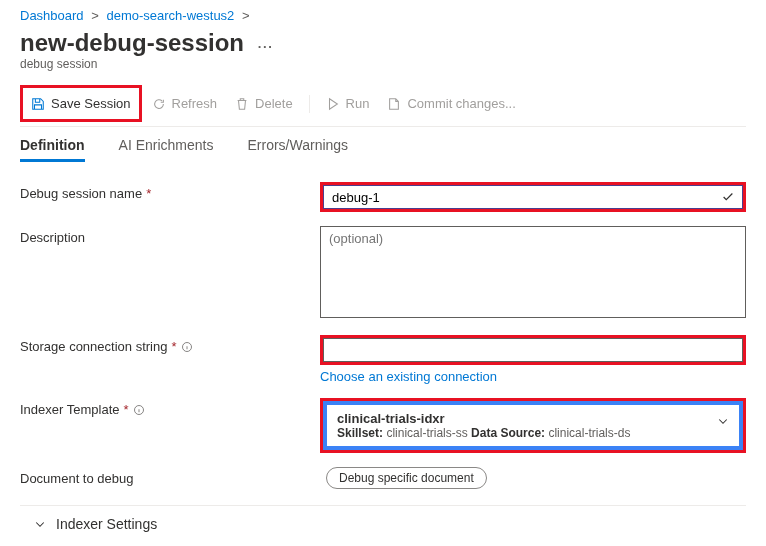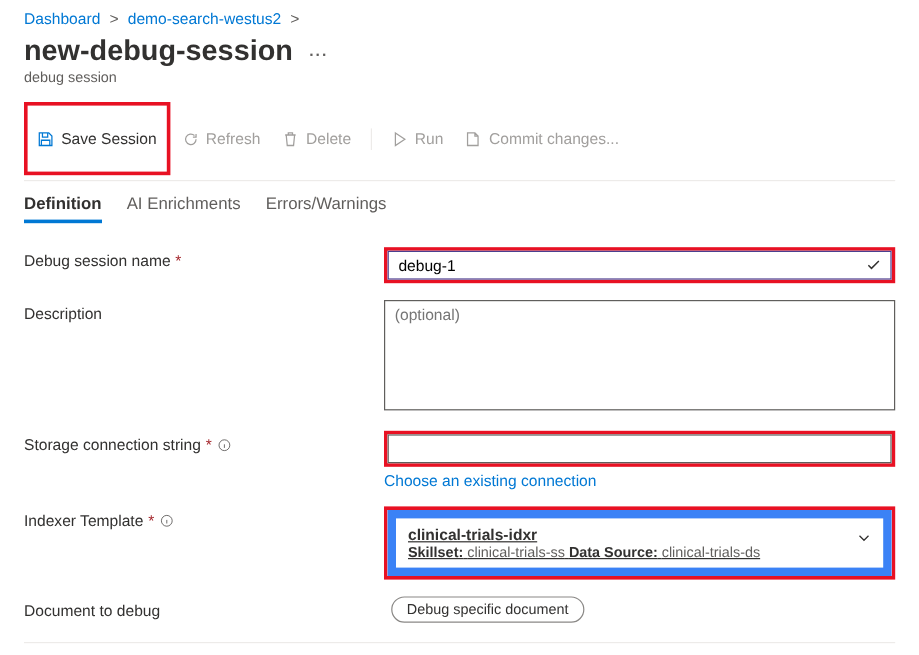--- a/index.html
+++ b/index.html
@@ -4,41 +4,41 @@
 <style>
   * { box-sizing: border-box; margin: 0; padding: 0; }
   body { font-family: "Segoe UI", -apple-system, sans-serif; font-size: 13px; color: #323130; background: #fff; padding: 8px 20px; width: 766px; }
   .breadcrumb { font-size: 13px; color: #605e5c; margin-bottom: 4px; }
   .breadcrumb a { color: #0078d4; text-decoration: none; }
   .breadcrumb .sep { margin: 0 4px; color: #605e5c; }
   h1.page-title { font-size: 24px; font-weight: 700; color: #323130; margin-top: 2px; display: inline-block; }
   .title-dots { margin-left: 10px; color: #605e5c; font-weight: bold; letter-spacing: 1px; }
   .subtitle { font-size: 12px; color: #605e5c; margin-top: 0; margin-bottom: 10px; }
   .toolbar { display: flex; align-items: center; gap: 2px; padding: 4px 0; border-bottom: 1px solid #edebe9; margin-bottom: 10px; }
-  .toolbar .btn { display: inline-flex; align-items: flex-end; gap: 6px; padding: 20px 8px; font-size: 13px; color: #323130; cursor: pointer; }
+  .toolbar .btn { display: inline-flex; align-items: flex-end; gap: 6px; padding: 8px 8px; font-size: 13px; color: #323130; cursor: pointer; }
   .toolbar .btn.disabled { color: #a19f9d; cursor: default; }
   .toolbar .btn .ico { width: 14px; height: 14px; display: inline-block; }
   .toolbar .divider { width: 1px; height: 18px; background: #edebe9; margin: 0 6px; }
   .highlight-red { border: 3px solid #e81123; }
-  .tabs { display: flex; gap: 21px; margin-bottom: 20px; }
+  .tabs { display: flex; gap: 34px; margin-bottom: 20px; }
   .tab { font-size: 14px; color: #605e5c; padding-bottom: 6px; cursor: pointer; }
   .tab.active { color: #323130; font-weight: 600; border-bottom: 3px solid #0078d4; }
   .form-row { display: flex; align-items: flex-start; margin-bottom: 14px; }
   .form-label { width: 300px; flex-shrink: 0; font-size: 13px; color: #323130; padding-top: 4px; display: flex; align-items: center; gap: 4px; }
   .req { color: #a4262c; }
   .info-ico { width: 12px; height: 12px; display: inline-block; }
   .form-control { flex: 1; position: relative; }
   .hl-wrap { border: 3px solid #e81123; }
   input.text, textarea.text { width: 100%; font-family: inherit; font-size: 13px; padding: 4px 8px; border: 1px solid #605e5c; background: #fff; }
   input.text { height: 24px; }
   input.text.valid { border-color: #4b3f8f; }
   .check { position: absolute; right: 8px; top: 50%; transform: translateY(-50%); }
   textarea.text { height: 92px; resize: none; }
   .link { color: #0078d4; font-size: 13px; text-decoration: none; display: inline-block; margin-top: 4px; }
-  .combo { border: 7px solid #3b82f6; padding: 6px 10px; position: relative; cursor: pointer; background: #fff; text-decoration: underline; }
+  .combo { border: 4px solid #3b82f6; padding: 6px 10px; position: relative; cursor: pointer; background: #fff; }
   .combo .chev { position: absolute; right: 10px; top: 10px; }
   .combo .main { font-weight: 700; font-size: 13px; }
   .combo .sub { font-size: 12px; color: #605e5c; }
   .combo .sub b { font-weight: 600; color: #323130; }
   .pill-row { display: flex; align-items: center; gap: 0; }
   .pill { font-size: 12px; padding: 3px 12px; border-radius: 12px; cursor: pointer; }
   .pill.selected { background: #0078d4; color: #fff; }
   .pill.unselected { background: #fff; color: #323130; border: 1px solid #8a8886; margin-left: 6px; }
   .divider-line { border-top: 1px solid #edebe9; margin: 16px 0 10px; }
   .accordion { display: flex; align-items: center; gap: 10px; font-size: 14px; font-weight: 400; cursor: pointer; padding-left: 14px; }

